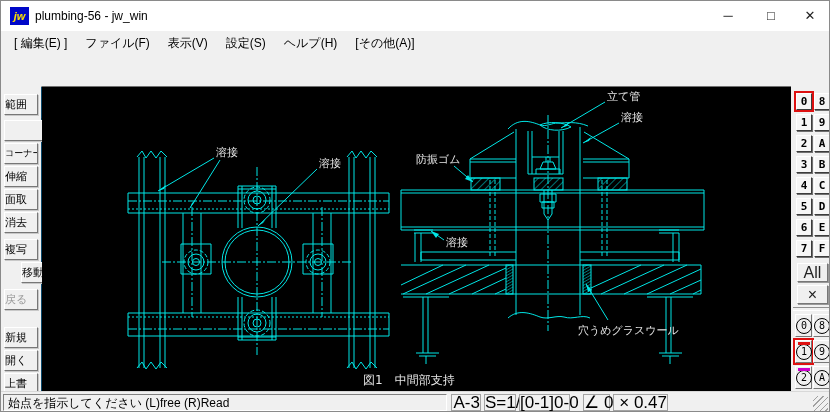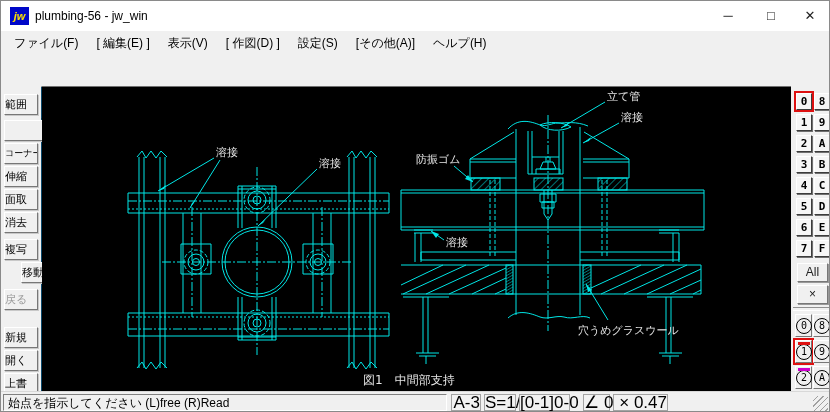--- a/index.html
+++ b/index.html
@@ -23,21 +23,21 @@
   
   #lefttools{position:absolute;left:0;top:85px;width:40px;height:305px;background:#f0f0f0;}
   .ltbtn{position:absolute;left:3px;width:34px;height:21px;background:#f0f0f0;border:1px solid;border-color:#fff #777 #777 #fff;box-shadow:1px 1px 0 #c8c8c8;font-size:11px;color:#000;text-align:left;line-height:19px;box-sizing:border-box;white-space:nowrap;overflow:hidden;}
   .ltbtn.disabled{color:#9a9a9a;}
   
   #canvas{position:absolute;left:41px;top:85px;width:749px;height:305px;background:#000;border-top:1px solid #707070;box-sizing:content-box;}
   
   #righttools{position:absolute;left:790px;top:85px;width:40px;height:305px;background:#f0f0f0;}
   .rsq{position:absolute;width:16px;height:17px;background:#f6f6f6;border:1px solid;border-color:#fff #3c3c3c #3c3c3c #fff;box-shadow:1px 1px 0 #707070;font-family:"DejaVu Sans Mono",monospace;font-weight:bold;font-size:11px;text-align:center;line-height:15px;color:#000;box-sizing:border-box;}
   .rsq.sel{box-shadow:0 0 0 2px #dd1111;}
-  .rwide{position:absolute;left:6px;width:31px;height:19px;background:#f0f0f0;border:1px solid;border-color:#fff #777 #777 #fff;box-shadow:1px 1px 0 #999;font-size:12px;text-align:center;line-height:17px;color:#222;box-sizing:border-box;}
+  .rwide{position:absolute;left:6px;width:31px;height:19px;background:#f0f0f0;border:1px solid;border-color:#fff #777 #777 #fff;box-shadow:1px 1px 0 #999;font-size:16px;text-align:center;line-height:17px;color:#222;box-sizing:border-box;}
   .rcirc{position:absolute;width:17px;height:23px;background:#f0f0f0;border:1px solid;border-color:#fff #777 #777 #fff;box-sizing:border-box;text-align:center;}
   .rcirc .c{display:inline-block;margin-top:3px;width:14px;height:14px;border:1px solid #000;border-radius:50%;font-size:10px;line-height:13px;color:#000;font-family:"DejaVu Sans Mono",monospace;}
   .rcirc .bar{position:absolute;left:2px;top:1px;width:12px;height:3px;}
   .rcirc.sel{box-shadow:0 0 0 2px #dd1111;}
   .groove{position:absolute;left:2px;width:36px;height:2px;border-top:1px solid #909090;border-bottom:1px solid #fff;}
   
   #statusbar{position:absolute;left:0;top:390px;width:100%;height:22px;background:#f0f0f0;border-top:1px solid #d8d8d8;box-sizing:border-box;z-index:5;padding-left:8px;}
   #statmsg{position:absolute;left:2px;top:2px;width:444px;height:17px;border:1px solid;border-color:#808080 #fff #fff #808080;font-size:12px;line-height:16px;padding-left:4px;color:#000;box-sizing:border-box;white-space:nowrap;overflow:hidden;}
   .statpanel{position:absolute;top:2px;height:17px;border:1px solid #a3a3a3;background:#f2f2f2;font-size:17px;line-height:15px;text-align:right;color:#000;box-sizing:border-box;white-space:nowrap;}
   #grip{position:absolute;right:1px;top:4px;width:15px;height:15px;background:repeating-linear-gradient(135deg,#f0f0f0 0 3px,#a0a0a0 3px 4px);}
@@ -49,27 +49,26 @@
 
   <div id="titlebar">
     <div id="appicon">jw</div>
     <div id="title">plumbing-56 - jw_win</div>
     <div class="ctrl" style="left:706px;">─</div>
     <div class="ctrl" style="left:749px;">□</div>
     <div class="ctrl" style="left:788px;">✕</div>
   </div>
 
   <div id="menubar">
+    <div class="menuitem">[ 編集(E) ]</div>
     <div class="menuitem">ファイル(F)</div>
-    <div class="menuitem">[ 編集(E) ]</div>
     <div class="menuitem">表示(V)</div>
-    <div class="menuitem">[ 作図(D) ]</div>
     <div class="menuitem">設定(S)</div>
+    <div class="menuitem">ヘルプ(H)</div>
     <div class="menuitem">[その他(A)]</div>
-    <div class="menuitem">ヘルプ(H)</div>
   </div>
 
   <div id="toolbar">
     <div class="cb" style="left:18px;"></div>
     <div class="tlabel" style="left:35px;">矩形</div>
     <div class="cb" style="left:73px;"></div>
     <div class="tlabel" style="left:89px;">水平・垂直</div>
     <div class="tlabel" style="left:152px;">傾き</div>
     <div class="combo" style="left:177px;width:96px;">
       <span></span>

